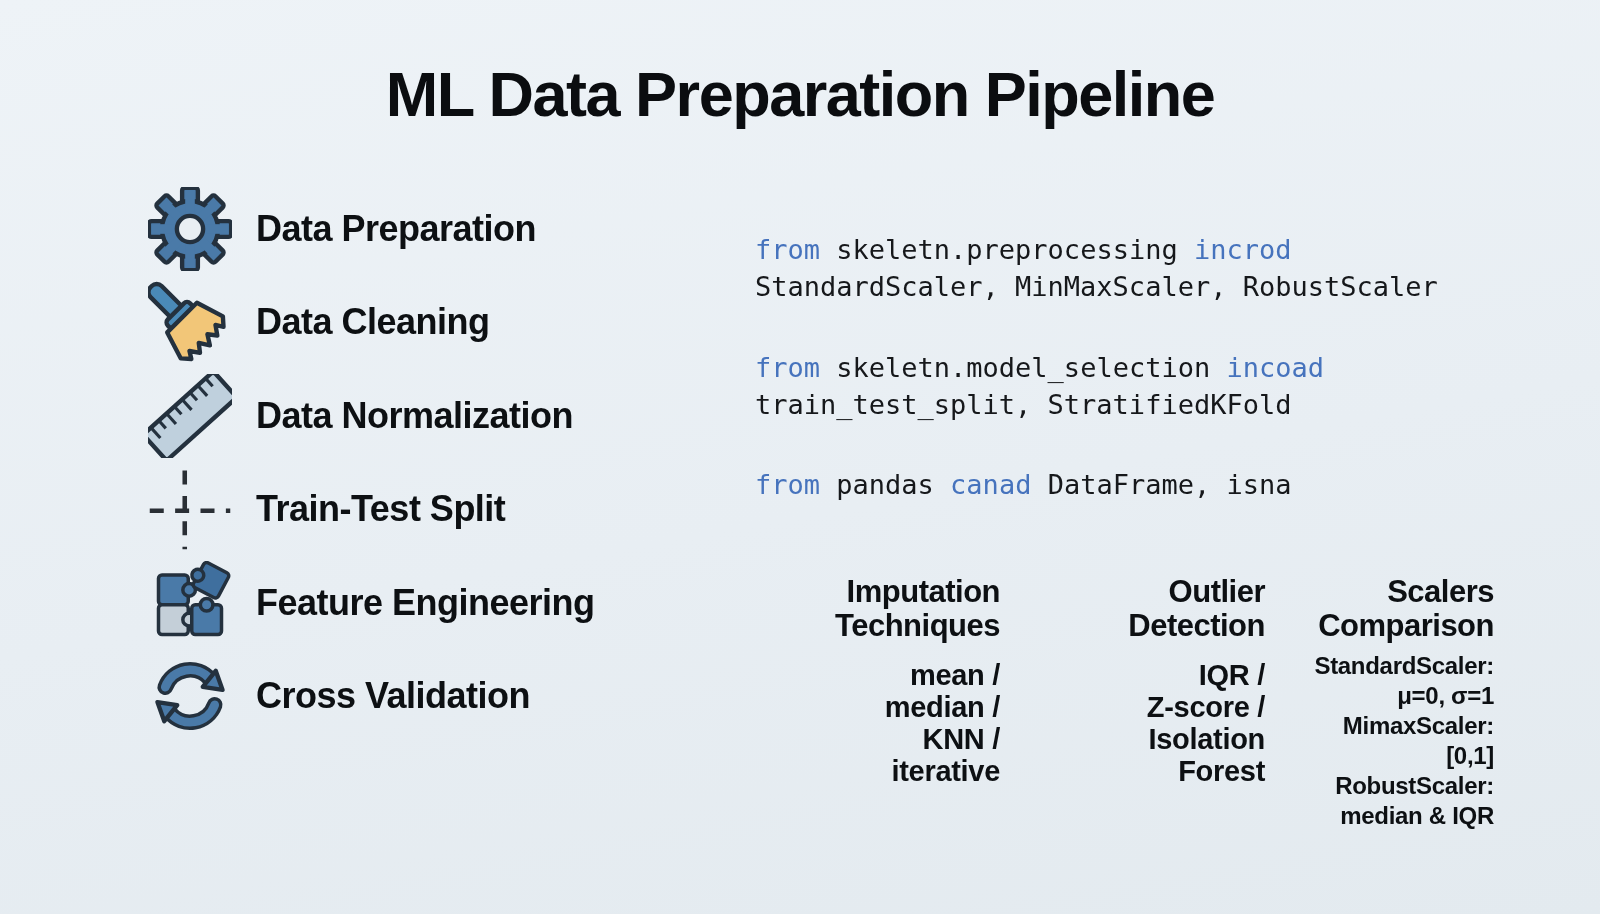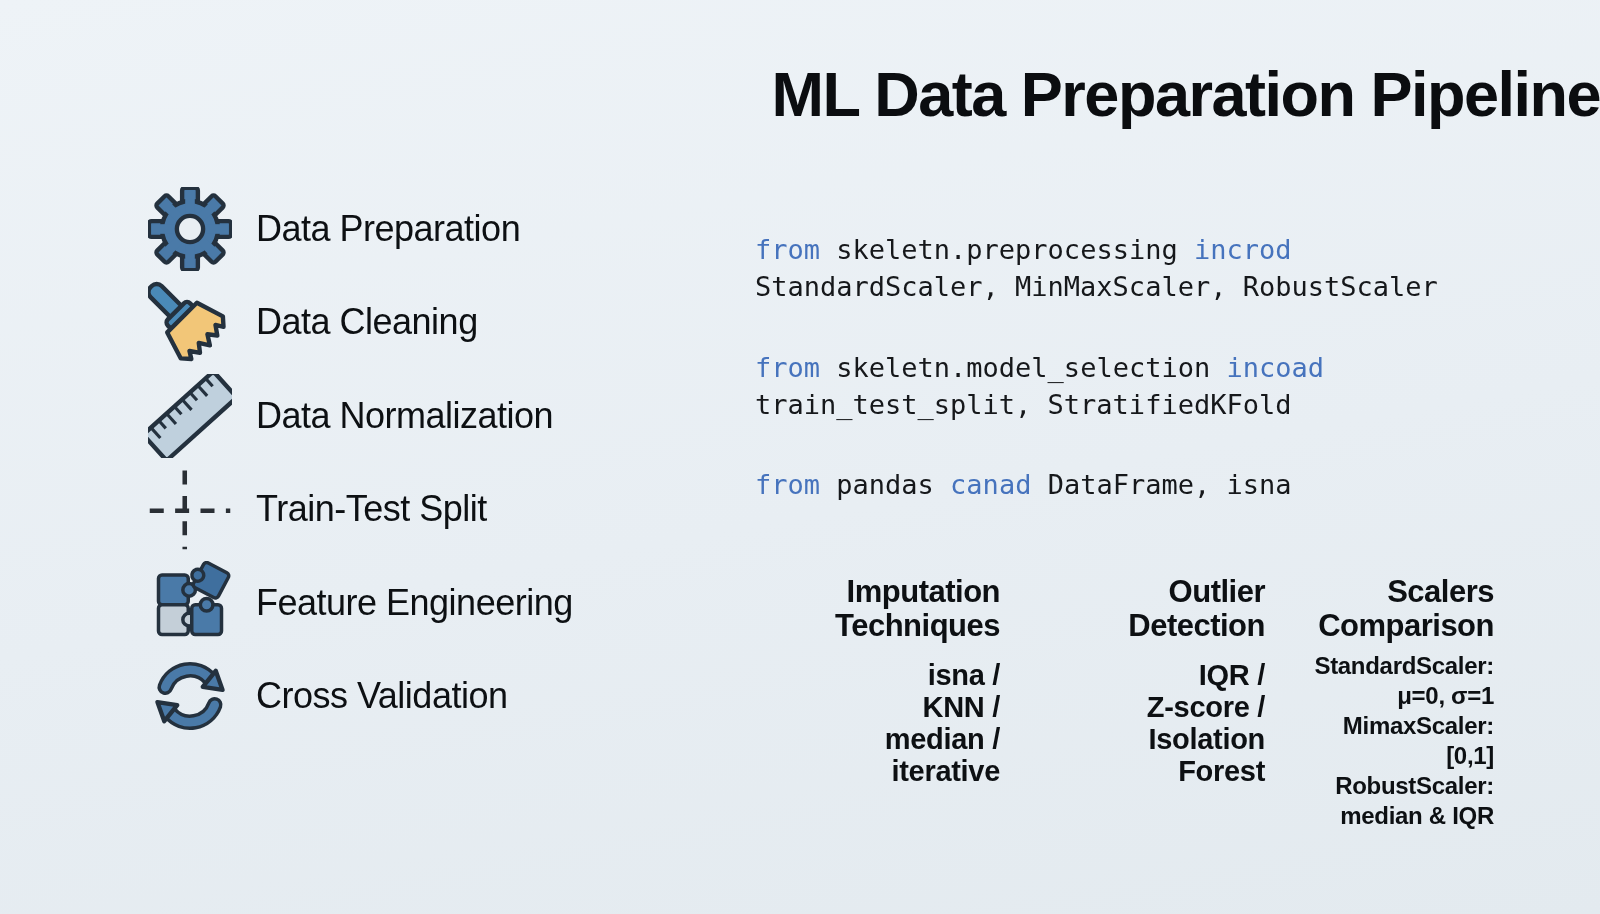--- a/index.html
+++ b/index.html
@@ -8,29 +8,29 @@
     font-family:"Liberation Sans", sans-serif;
     color:#0d1013;
     overflow:hidden;
   }
   .canvas{
     position:relative; width:1600px; height:914px;
     background:linear-gradient(170deg,#eef3f7 0%,#e8eef3 55%,#e3eaef 100%);
   }
   .title{
     position:absolute; top:58px; left:0; width:1600px;
-    text-align:right; font-size:63px; font-weight:bold;
+    text-align:center; font-size:63px; font-weight:bold;
     letter-spacing:-1.5px; color:#0b0d10;
   }
   
   .pipeline{ position:absolute; left:148px; top:182px; }
   .p-row{ display:flex; align-items:center; height:93.5px; }
   .p-icon{ width:84px; height:84px; flex:0 0 84px; display:flex; align-items:center; justify-content:center; }
   .p-icon svg{ width:100%; height:100%; }
-  .p-label{ margin-left:24px; font-size:36px; font-weight:normal; letter-spacing:-0.5px; white-space:nowrap; }
+  .p-label{ margin-left:24px; font-size:36px; font-weight:bold; letter-spacing:-0.5px; white-space:nowrap; }
   
   .code{ position:absolute; left:755px; font-family:"DejaVu Sans Mono", monospace; font-size:27px; line-height:37px; color:#16181b; white-space:nowrap; }
   .code .kw{ color:#4673bd; }
   #code-b1{ top:231px; } #code-b2{ top:349px; } #code-b3{ top:466px; }
   
   .ref-col{ position:absolute; top:575px;text-align:right; }
   #col-0{ left:755px; width:245px; }
   #col-1{ left:1050px; width:215px; }
   #col-2{ left:1224px; width:270px; }
   .ref-header{ font-size:31px; font-weight:bold; line-height:34px; letter-spacing:-0.5px; }
@@ -171,23 +171,23 @@
   <div class="code" id="code-b3">
     <div><span class="kw">from</span> <span>pandas</span> <span class="kw">canad</span> <span>DataFrame, isna</span></div>
   </div>
 
   <div class="ref-col" id="col-0">
     <div class="ref-header">
       <div>Imputation</div>
       <div>Techniques</div>
     </div>
     <div class="ref-body">
-      <div>isna /</div>
+      <div>mean /</div>
+      <div>median /</div>
       <div>KNN /</div>
-      <div>median /</div>
       <div>iterative</div>
     </div>
   </div>
 
   <div class="ref-col" id="col-1">
     <div class="ref-header">
       <div>Outlier</div>
       <div>Detection</div>
     </div>
     <div class="ref-body">

